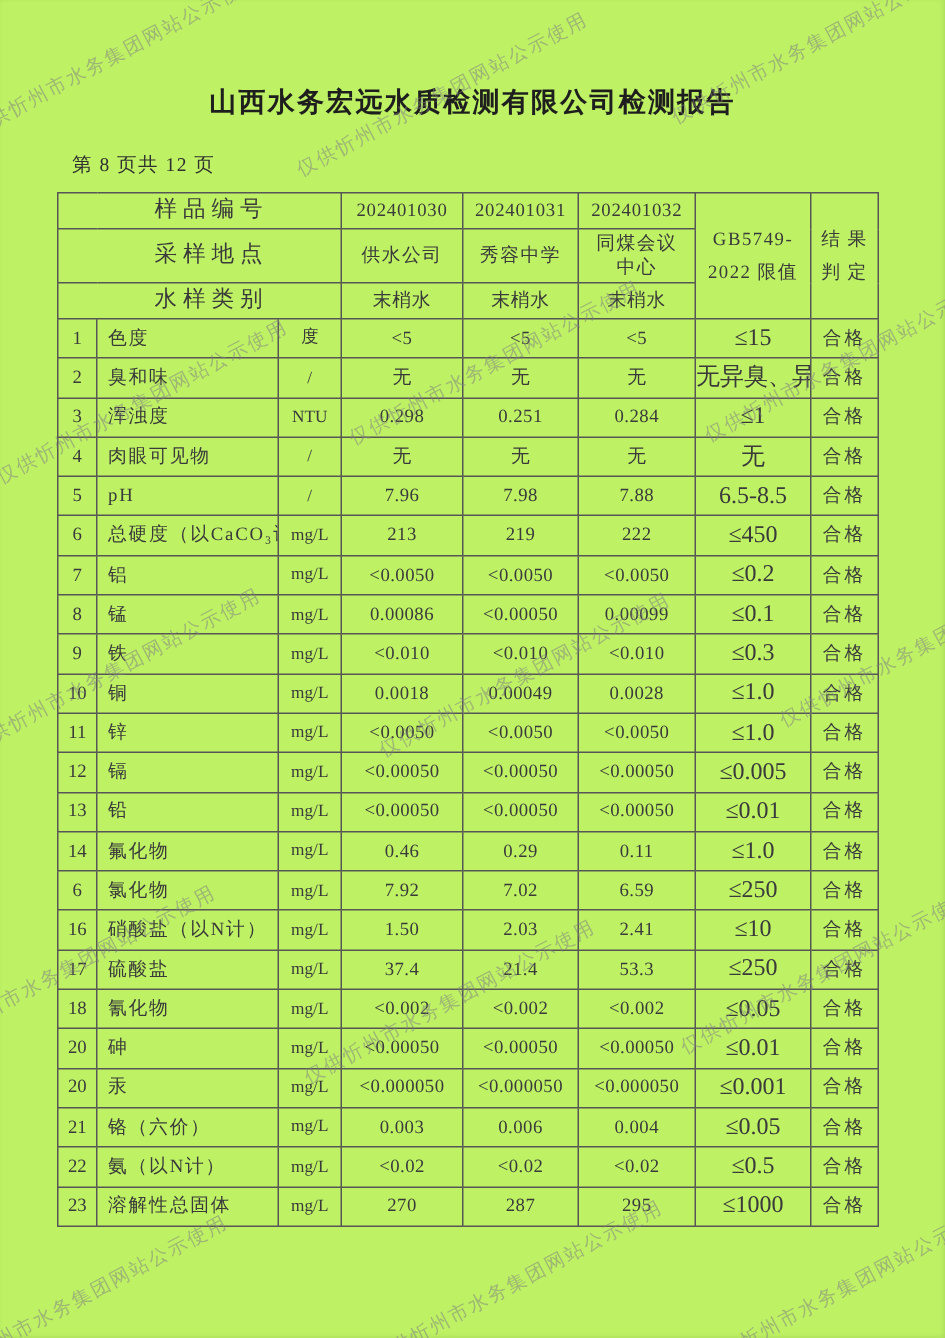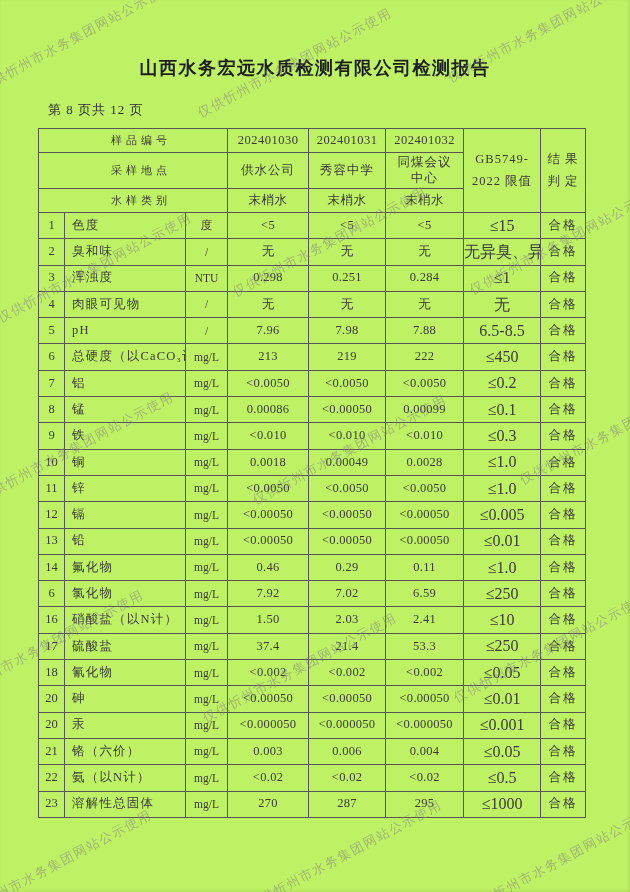--- a/index.html
+++ b/index.html
@@ -29,21 +29,21 @@
     border-collapse:collapse;table-layout:fixed;z-index:1;
   }
   td{
     border:1px solid #565656;text-align:center;vertical-align:middle;
     font-size:12.5px;padding:0;color:#3a3a3a;line-height:1.25;
     overflow:hidden;
   }
   tr.hr1{height:24px}
   tr.hr2{height:36px}
   tr.hr3{height:24px}
-  .hlabel{letter-spacing:4px;font-size:11px;padding-left:16px;}
+  .hlabel{letter-spacing:4px;font-size:15px;padding-left:16px;}
   .hval{letter-spacing:.5px;}
   .h-loc{padding:0 9px;letter-spacing:1px;}
   .hstack div{line-height:1.7;letter-spacing:1px;}
   .c-no{font-size:12.5px;}
   .c-name{text-align:left;padding-left:7px;letter-spacing:1.2px;white-space:nowrap;}
   .c-unit{font-size:11.5px;}
   .c-val{letter-spacing:.3px;}
   .c-limit{white-space:nowrap;font-size:16px;}
   .c-result{letter-spacing:2px;margin-left:27px;}
   .wm{

